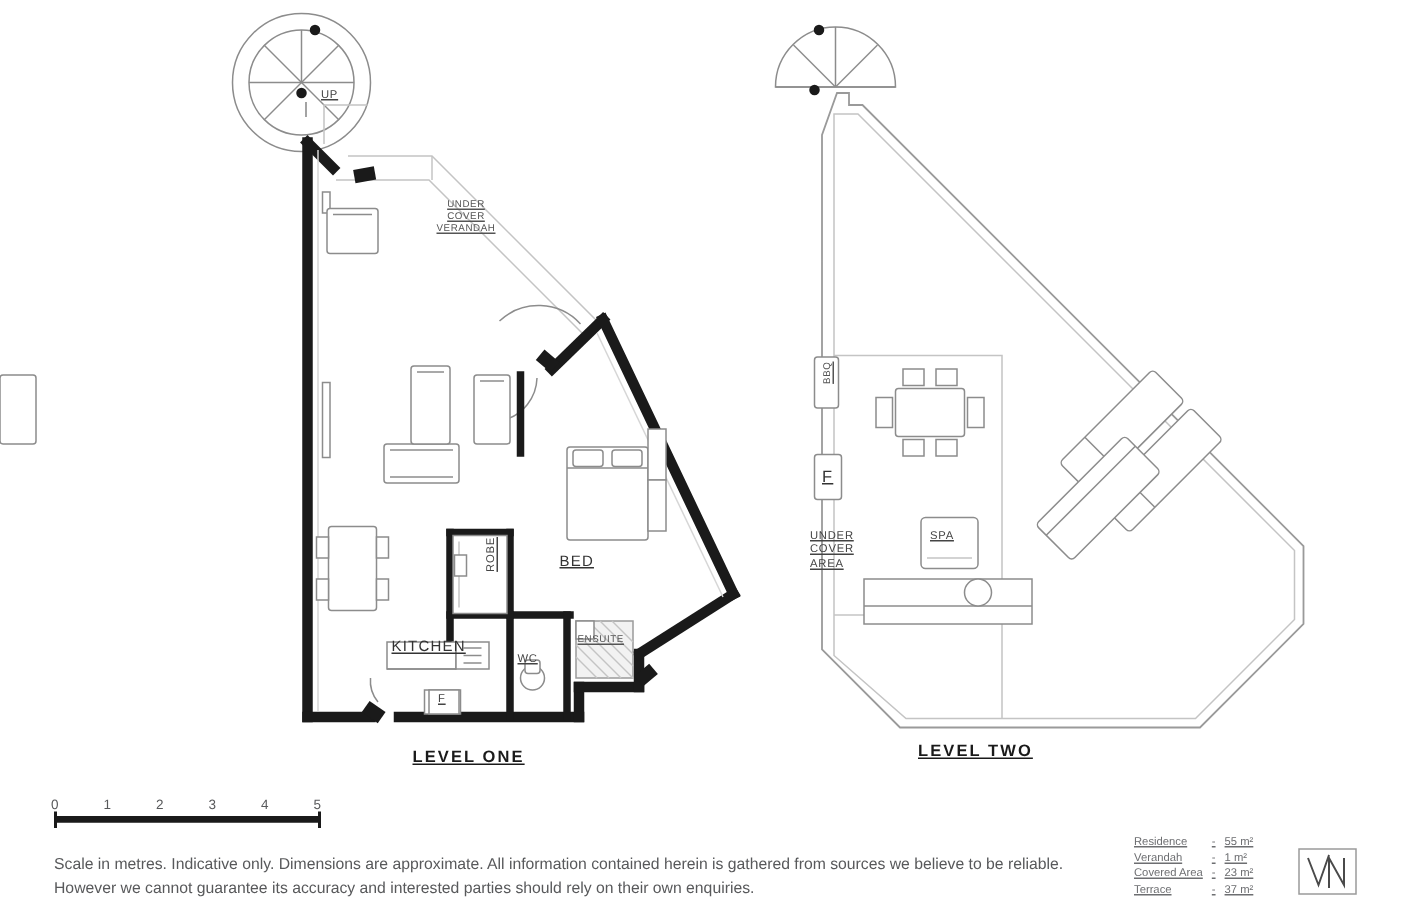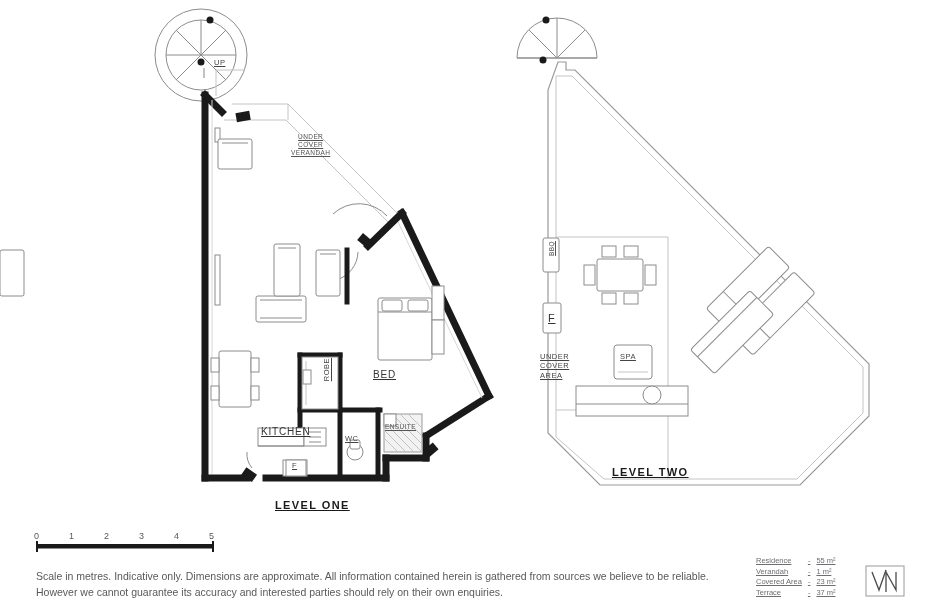--- a/index.html
+++ b/index.html
@@ -371,21 +371,21 @@
   <div class="lbl room-label tiny vertical" style="left:548px; top:241px;">BBQ</div>
 
   <div class="lbl room-label" style="left:548px; top:312px; font-size:11px;">F</div>
 
   <div class="lbl room-label small" style="left:540px; top:316px;margin-top:36px;">UNDER
 COVER
 AREA</div>
 
   <div class="lbl room-label small" style="left:620px; top:352px;">SPA</div>
 
-  <div class="lbl level-title" style="left:612px; top:466px;">LEVEL TWO</div>
+  <div class="lbl level-title" style="left:612px; top:495px;">LEVEL TWO</div>
 
   <div class="scale-nums">
     <span style="left:4px;">0</span>
     <span style="left:39px;">1</span>
     <span style="left:74px;">2</span>
     <span style="left:109px;">3</span>
     <span style="left:144px;">4</span>
     <span style="left:179px;">5</span>
   </div>
 

